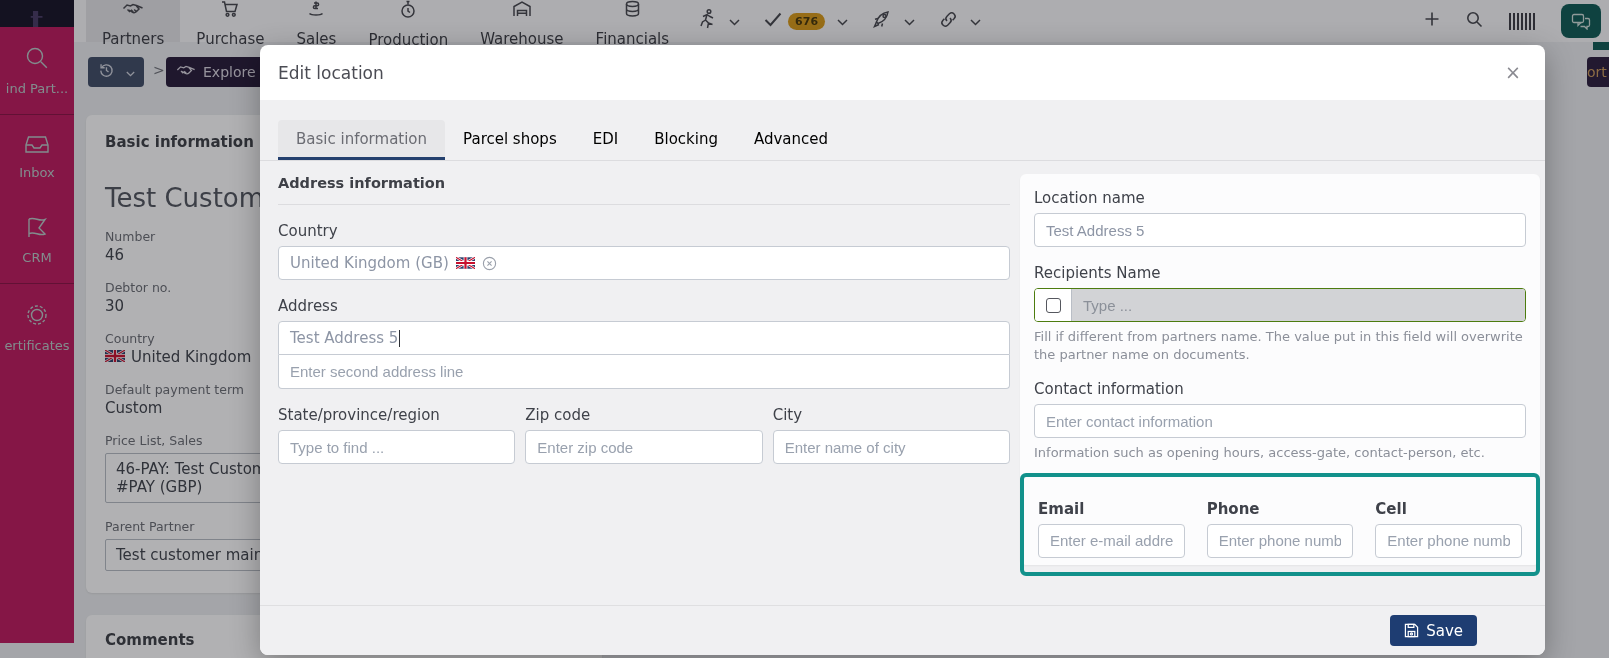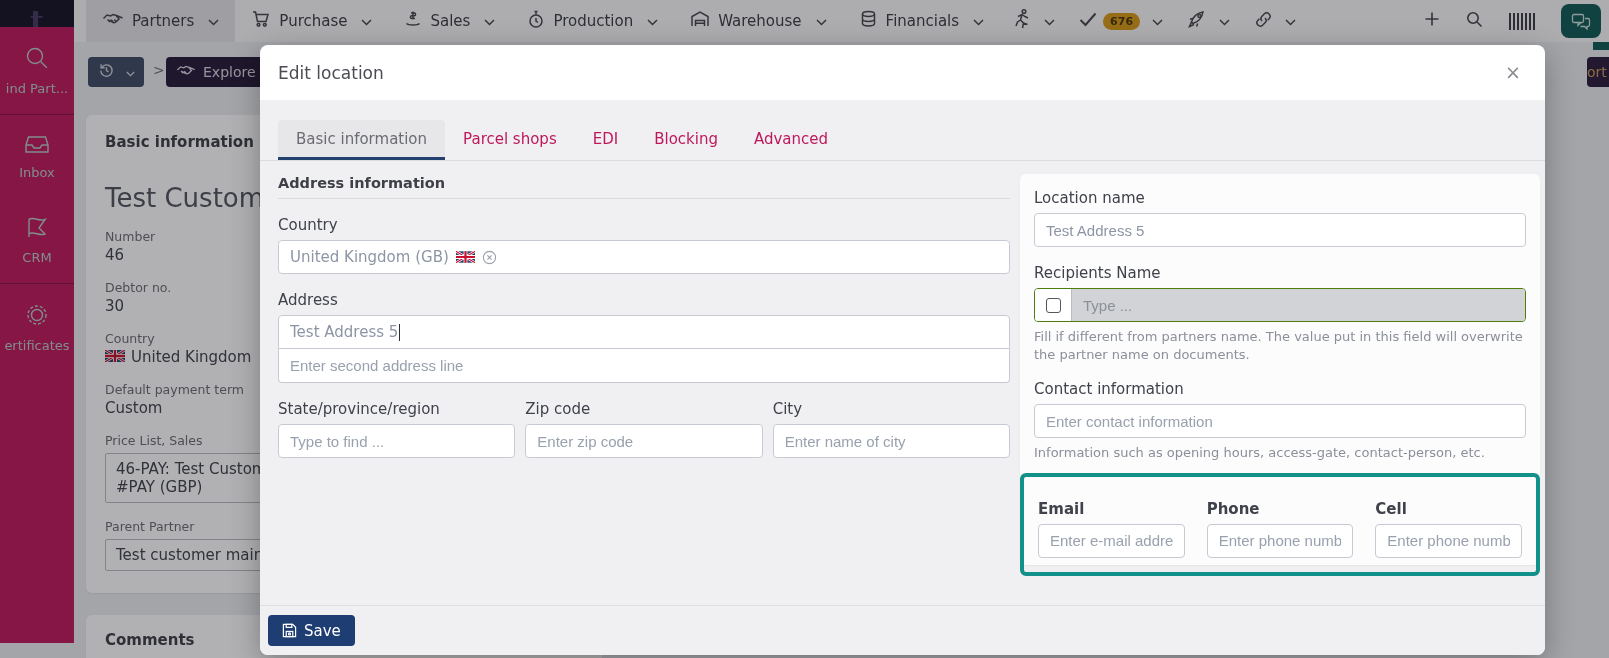--- a/index.html
+++ b/index.html
@@ -6,21 +6,21 @@
   html,body { background:#555; }
   .screen {
     position:relative; width:1609px; height:658px; overflow:hidden;
     font-family:"DejaVu Sans","Liberation Sans",sans-serif;
     background:#eceef0; font-size:15px; color:#3f434b;
   }
   
   .topbar { position:absolute; left:0; top:0; width:1609px; height:42px; background:#fafafb; display:flex; align-items:center; z-index:1; }
   .logo { width:74px; height:42px; background:#151226; color:#473a63; font-family:"DejaVu Serif",serif; font-size:30px; font-weight:bold; display:flex; align-items:center; justify-content:center; flex:0 0 auto; }
   .menus { display:flex; height:42px; align-items:stretch; margin-left:12px; }
-  .menu-item { display:flex; align-items:center; gap:8px; padding:0 16px; color:#3b3d44; cursor:default; }
+  .menu-item { display:flex; align-items:center; gap:8px; padding:0 16px; color:#3b3d44; cursor:default;flex-direction:column; }
   .menu-item.active { background:#e4e4e7; }
   .menu-item svg, .iconbtn svg { stroke:#45464d; fill:none; stroke-width:1.5; }
   .caret { margin-left:6px; }
   .iconmenus { display:flex; align-items:center; height:42px; }
   .iconbtn { display:flex; align-items:center; gap:6px; padding:0 12px; height:42px; }
   .badge { background:#d99a17; color:#463607; font-size:11px; font-weight:bold; border-radius:9px; padding:2px 7px; line-height:13px; }
   .topbar-actions { position:absolute; right:8px; top:0; height:42px; display:flex; align-items:center; gap:26px; }
   .chatbtn { width:40px; height:34px; background:#0e5a54; border-radius:8px; display:flex; align-items:center; justify-content:center; }
   .barcode { width:26px; height:17px; background:repeating-linear-gradient(90deg,#3c3d43 0 2px,transparent 2px 4px); }
   
@@ -48,46 +48,46 @@
   .frag-ort { position:absolute; right:0; top:15px; height:30px; width:22px; background:#2a1d3d; color:#c9995a; font-size:14px; display:flex; align-items:center; border-radius:4px 0 0 4px; }
   
   .scrim { position:absolute; inset:0; background:rgba(18,18,24,.33); z-index:5; }
   
   .modal { position:absolute; left:260px; top:45px; width:1285px; height:610px; background:#fff; border-radius:8px; z-index:10; box-shadow:0 8px 30px rgba(0,0,0,.3); overflow:hidden; }
   .modal-head { height:55px; display:flex; align-items:center; padding:0 18px; }
   .modal-title { font-size:17px; color:#4b4c54; }
   .modal-close { margin-left:auto; color:#8a8a91; font-size:19px; line-height:1; cursor:default; padding:4px 6px; }
   .modal-body { position:relative; height:505px; background:#f0f0f2; }
   .tabs { display:flex; padding:20px 18px 0; border-bottom:1px solid #dcdcdf; }
-  .tab { padding:10px 18px 12px; font-size:15px; color:#be185d; cursor:default; }
+  .tab { padding:10px 18px 12px; font-size:15px; color:#000000; cursor:default; }
   .tab.active { background:#e7e7e9; color:#6b6c73; border-radius:4px 4px 0 0; box-shadow:inset 0 -3px 0 #24406e; }
   .cols { position:relative; }
   .leftcol { position:absolute; left:18px; top:14px; width:732px; }
-  .section-title { font-weight:bold; font-size:14.5px; color:#3e4047; padding-bottom:7px; border-bottom:1px solid #dcdcdf; }
+  .section-title { font-weight:bold; font-size:14.5px; color:#3e4047; padding-bottom:13px; border-bottom:1px solid #dcdcdf; }
   .flab { font-size:15px; color:#3f424a; margin:17px 0 6px; }
   .tbox, input.tbox { width:100%; height:34px; background:#fff; border:1px solid #c6cbd3; border-radius:4px; padding:0 11px; display:flex; align-items:center; font-size:15px; color:#8d95a5; }
   input.tbox { display:block; line-height:32px; outline:none; }
   input::placeholder { color:#99a1ae; opacity:1; }
   .addr-group .tbox:first-child { border-radius:4px 4px 0 0; }
   .addr-group .tbox:last-child { border-radius:0 0 4px 4px; border-top:none; }
   .cursorbar { width:1px; height:17px; background:#2b2e34; margin-left:1px; }
   .row3 { display:flex; gap:10px; }
   .row3 > div { flex:1; }
   .rightcol { position:absolute; left:760px; top:13px; width:520px; height:391px; background:#fcfcfd; border-radius:6px; padding:0 14px; box-shadow:0 1px 2px rgba(0,0,0,.05); }
   .rightcol .flab:first-child { margin-top:15px; }
   .recip-group { display:flex; align-items:stretch; border:1px solid #4d7c0f; border-radius:4px; overflow:hidden; height:34px; }
   .recip-check { width:37px; background:#fff; border-right:1px solid #b9bec6; display:flex; align-items:center; justify-content:center; }
   .checkbox { width:15px; height:15px; border:1.5px solid #55575e; border-radius:3px; background:#fff; }
   .recip-input { flex:1; background:#d2d3d6; border:none; padding:0 11px; font-size:15px; color:#8b9099; outline:none; }
   .recip-input::placeholder { color:#8b9099; }
   .help { font-size:13px; color:#8b8f99; margin-top:6px; line-height:1.35; }
   .hilite { margin:11px -14px 0; border:4px solid #12918b; border-radius:6px; padding:8px 14px 14px; display:flex; gap:22px; }
   .hilite > div { flex:1; min-width:0; }
   .hilite .flab { margin:4px 0 6px;font-weight:bold; }
-  .modal-foot { height:50px; background:#f0f0f2; border-top:1px solid #dfdfe1; display:flex; align-items:center; justify-content:flex-start; padding:0 8px; }
+  .modal-foot { height:50px; background:#f0f0f2; border-top:1px solid #dfdfe1; display:flex; align-items:center; justify-content:flex-end; padding:0 8px; }
   .savebtn { background:#1e3d72; color:#fff; border:none; border-radius:4px; height:31px; padding:0 14px; font-size:15px; font-family:inherit; display:flex; align-items:center; gap:7px; margin-right:60px; }
   .savebtn svg { stroke:#fff; fill:none; stroke-width:1.3; }
 </style>
 </head>
 <body>
 
 <div class="screen">
 
   <header class="topbar">
     <div class="logo">t</div>

